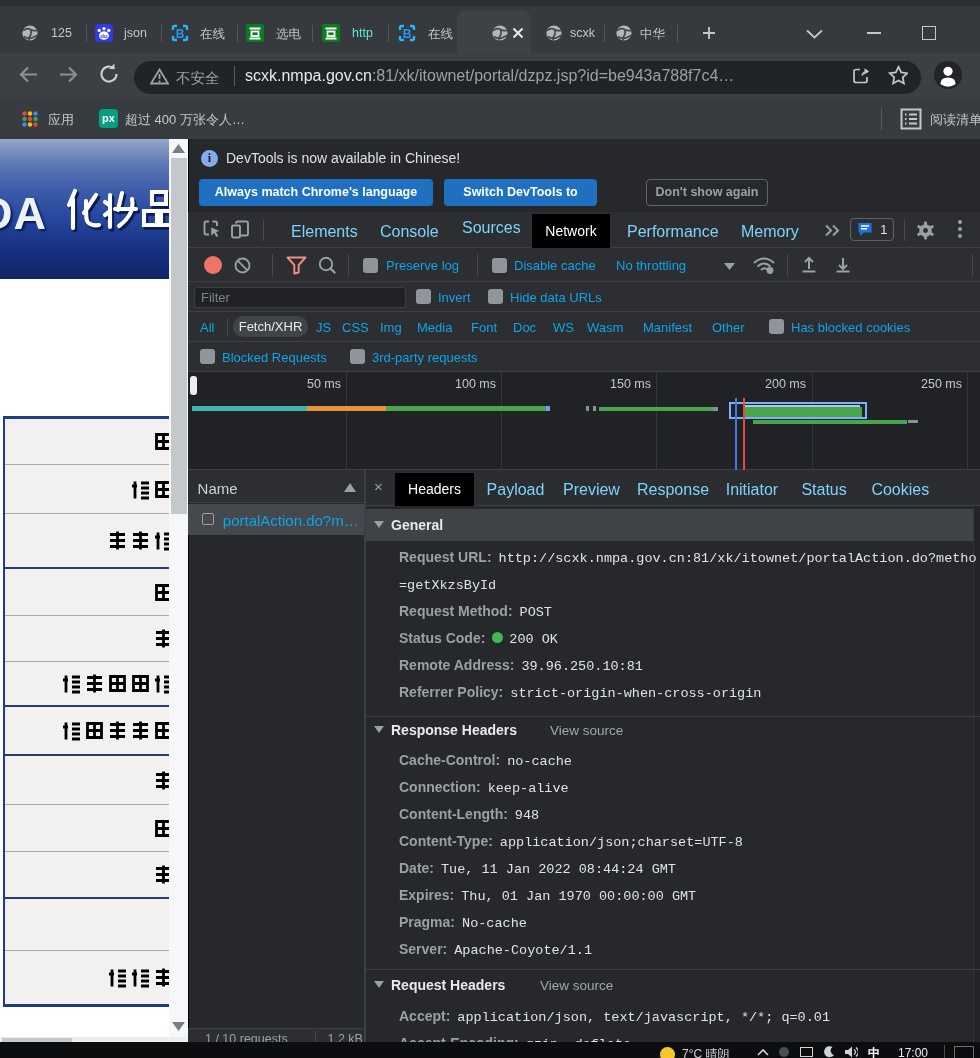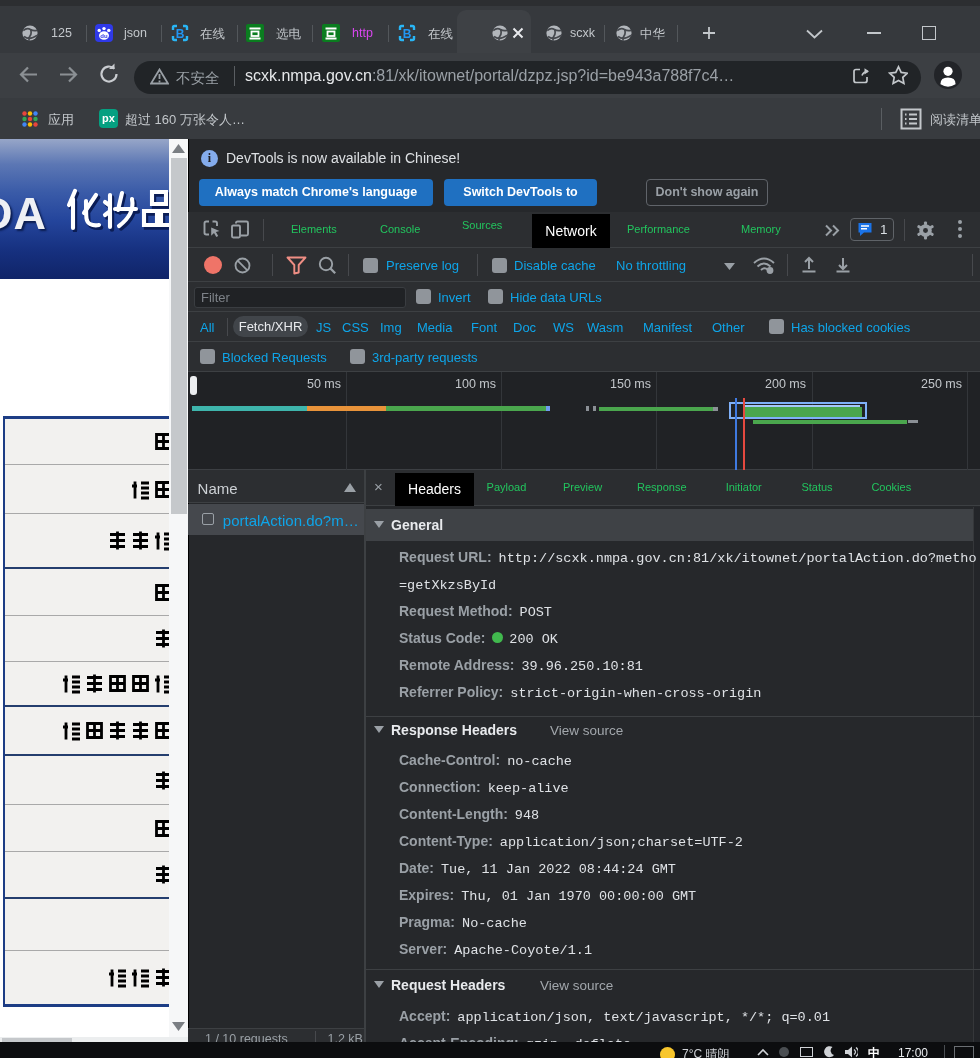--- a/index.html
+++ b/index.html
@@ -1,20 +1,20 @@
 <!DOCTYPE html>
 <html><head><meta charset="utf-8"><style>
 *{margin:0;padding:0;box-sizing:border-box}
 html,body{width:980px;height:1058px;overflow:hidden;background:#26282b;font-family:"Liberation Sans",sans-serif}
 .a{position:absolute}
 #stage{position:relative;width:980px;height:1058px;overflow:hidden}
 .cb{position:absolute;width:15px;height:15px;border-radius:3px;background:#90959b}
 .sep{position:absolute;width:1px;background:#47494d}
 .t13{font-size:13px;color:#0ea5e9}
-.t14{font-size:11px;color:#22c55e}
+.t14{font-size:16px;color:#7dd3fc}
 svg{display:block}
 .trow{display:flex;justify-content:flex-end;align-items:center;padding-right:15px;box-sizing:border-box;column-gap:0}
 .trow svg{flex:0 0 auto}
 .b1{border-top:1px solid #a9a9a9}
 .b2{border-top:2px solid #253e6e}
 .kv{position:absolute;white-space:nowrap;font-size:14px;font-weight:bold;color:#9aa0a6}
 .kv b{font-weight:bold;color:#9aa0a6}
 .kv span{font-family:"Liberation Mono",monospace;font-size:13.5px;font-weight:normal;color:#dfe2e6;margin-left:7px}
 .sect{position:absolute;white-space:nowrap;font-size:14px;font-weight:bold;color:#e8eaed}
 .tri{display:inline-block;width:0;height:0;border-left:5px solid transparent;border-right:5px solid transparent;border-top:7px solid #9aa0a6;margin-right:7px;vertical-align:2px}
@@ -69,21 +69,21 @@
         <path d="M3.5 14.5h11" stroke="#fff" stroke-width="2"></path>
       </svg>
 <div class="a" style="left:276px;top:26px;font-size:12.5px;color:#c3c7cb">选电</div>
 <div class="sep" style="left:312px;top:25px;height:17px;background:#53575b"></div>
 <svg class="a" style="left:322px;top:24px" width="18" height="18">
         <rect width="18" height="18" rx="2" fill="#0a7d1f"></rect>
         <path d="M3.5 4.5h11" stroke="#fff" stroke-width="2"></path>
         <rect x="5.5" y="7.5" width="7" height="4.5" fill="none" stroke="#fff" stroke-width="1.8"></rect>
         <path d="M3.5 14.5h11" stroke="#fff" stroke-width="2"></path>
       </svg>
-<div class="a" style="left:352px;top:26px;font-size:12.5px;color:#d946ef">http</div>
+<div class="a" style="left:352px;top:26px;font-size:12.5px;color:#5eead4">http</div>
 <div class="sep" style="left:388px;top:25px;height:17px;background:#53575b"></div>
 <svg class="a" style="left:398px;top:24px" width="18" height="18">
         <path d="M2 6V3.5Q2 2 3.5 2H6M12 2h2.5Q16 2 16 3.5V6M16 12v2.5Q16 16 14.5 16H12M6 16H3.5Q2 16 2 14.5V12" stroke="#29b6f6" stroke-width="2.4" fill="none"></path>
         <text x="9" y="13.5" font-size="12" font-weight="bold" fill="#2196f3" text-anchor="middle" font-family="Liberation Sans">B</text>
       </svg>
 <div class="a" style="left:428px;top:26px;font-size:12.5px;color:#c3c7cb">在线</div>
 <div class="a" style="left:457px;top:10px;width:74px;height:43px;background:#3e4145;border-radius:9px 9px 0 0"></div>
 <svg class="a" style="left:492px;top:25px" width="16" height="16">
         <use href="#glb"></use>
       </svg>
@@ -153,21 +153,21 @@
         <circle cx="13.5" cy="2.5" r="2.2" fill="#4086f4"></circle>
 <circle cx="2.5" cy="8" r="2.2" fill="#34a853"></circle>
         <circle cx="8" cy="8" r="2.2" fill="#e8453c"></circle>
         <circle cx="13.5" cy="8" r="2.2" fill="#34a853"></circle>
 <circle cx="2.5" cy="13.5" r="2.2" fill="#4086f4"></circle>
         <circle cx="8" cy="13.5" r="2.2" fill="#fbbd00"></circle>
         <circle cx="13.5" cy="13.5" r="2.2" fill="#e8453c"></circle>
       </svg>
 <div class="a" style="left:48px;top:13px;font-size:13px;color:#c3c7cb;width:31px;overflow:hidden;white-space:nowrap">应用</div>
 <div class="a" style="left:99px;top:11px;width:19px;height:19px;border-radius:4px;background:#05a081;color:#fff;font-size:11px;font-weight:bold;text-align:center;line-height:19px">px</div>
-<div class="a" style="left:125px;top:13px;font-size:13px;color:#c3c7cb;white-space:nowrap">超过 160 万张令人…</div>
+<div class="a" style="left:125px;top:13px;font-size:13px;color:#c3c7cb;white-space:nowrap">超过 400 万张令人…</div>
 <div class="sep" style="left:881px;top:10px;height:22px;background:#5a5e62"></div>
 <svg class="a" style="left:900px;top:10px" width="22" height="22">
         <rect x="1.5" y="1.5" width="19" height="19" fill="none" stroke="#c3c7cb" stroke-width="2"></rect>
         <path d="M9 6.5h8M9 11h8M9 15.5h8" stroke="#c3c7cb" stroke-width="1.8"></path>
         <path d="M5 6.5h1.5M5 11h1.5M5 15.5h1.5" stroke="#c3c7cb" stroke-width="1.8"></path>
       </svg>
 <div class="a" style="left:930px;top:13px;font-size:13px;color:#c3c7cb;white-space:nowrap">阅读清单</div>
 </div>
 
 <div id="page" class="a" style="left:0;top:139px;width:188px;height:903px;background:#fff;overflow:hidden">
@@ -485,21 +485,21 @@
 <div class="kv" style="left:211px;top:464px"><b>Request Method:</b><span>POST</span></div>
 <div class="kv" style="left:211px;top:491px"><b>Status Code:</b><span style="color:#dfe2e6"><i style="display:inline-block;width:11px;height:11px;border-radius:50%;background:#41b94e;margin-right:6px"></i>200 OK</span></div>
 <div class="kv" style="left:211px;top:518px"><b>Remote Address:</b><span>39.96.250.10:81</span></div>
 <div class="kv" style="left:211px;top:545px"><b>Referrer Policy:</b><span>strict-origin-when-cross-origin</span></div>
 <div class="a" style="left:177.5px;top:577px;width:614.5px;height:1px;background:#3d4043"></div>
 <div class="sect" style="left:186px;top:583px"><span class="tri"></span>Response Headers</div>
 <div class="a" style="left:362px;top:584px;font-size:13.5px;color:#a2a7ac">View source</div>
 <div class="kv" style="left:211px;top:613px"><b>Cache-Control:</b><span>no-cache</span></div>
 <div class="kv" style="left:211px;top:640px"><b>Connection:</b><span>keep-alive</span></div>
 <div class="kv" style="left:211px;top:667px"><b>Content-Length:</b><span>948</span></div>
-<div class="kv" style="left:211px;top:694px"><b>Content-Type:</b><span>application/json;charset=UTF-2</span></div>
+<div class="kv" style="left:211px;top:694px"><b>Content-Type:</b><span>application/json;charset=UTF-8</span></div>
 <div class="kv" style="left:211px;top:721px"><b>Date:</b><span>Tue, 11 Jan 2022 08:44:24 GMT</span></div>
 <div class="kv" style="left:211px;top:748px"><b>Expires:</b><span>Thu, 01 Jan 1970 00:00:00 GMT</span></div>
 <div class="kv" style="left:211px;top:775px"><b>Pragma:</b><span>No-cache</span></div>
 <div class="kv" style="left:211px;top:802px"><b>Server:</b><span>Apache-Coyote/1.1</span></div>
 <div class="a" style="left:177.5px;top:830px;width:614.5px;height:1px;background:#3d4043"></div>
 <div class="sect" style="left:186px;top:838px"><span class="tri"></span>Request Headers</div>
 <div class="a" style="left:352px;top:839px;font-size:13.5px;color:#a2a7ac">View source</div>
 <div class="kv" style="left:211px;top:869px"><b>Accept:</b><span>application/json, text/javascript, */*; q=0.01</span></div>
 <div class="kv" style="left:211px;top:896px"><b>Accept-Encoding:</b><span>gzip, deflate</span></div>
 </div>

